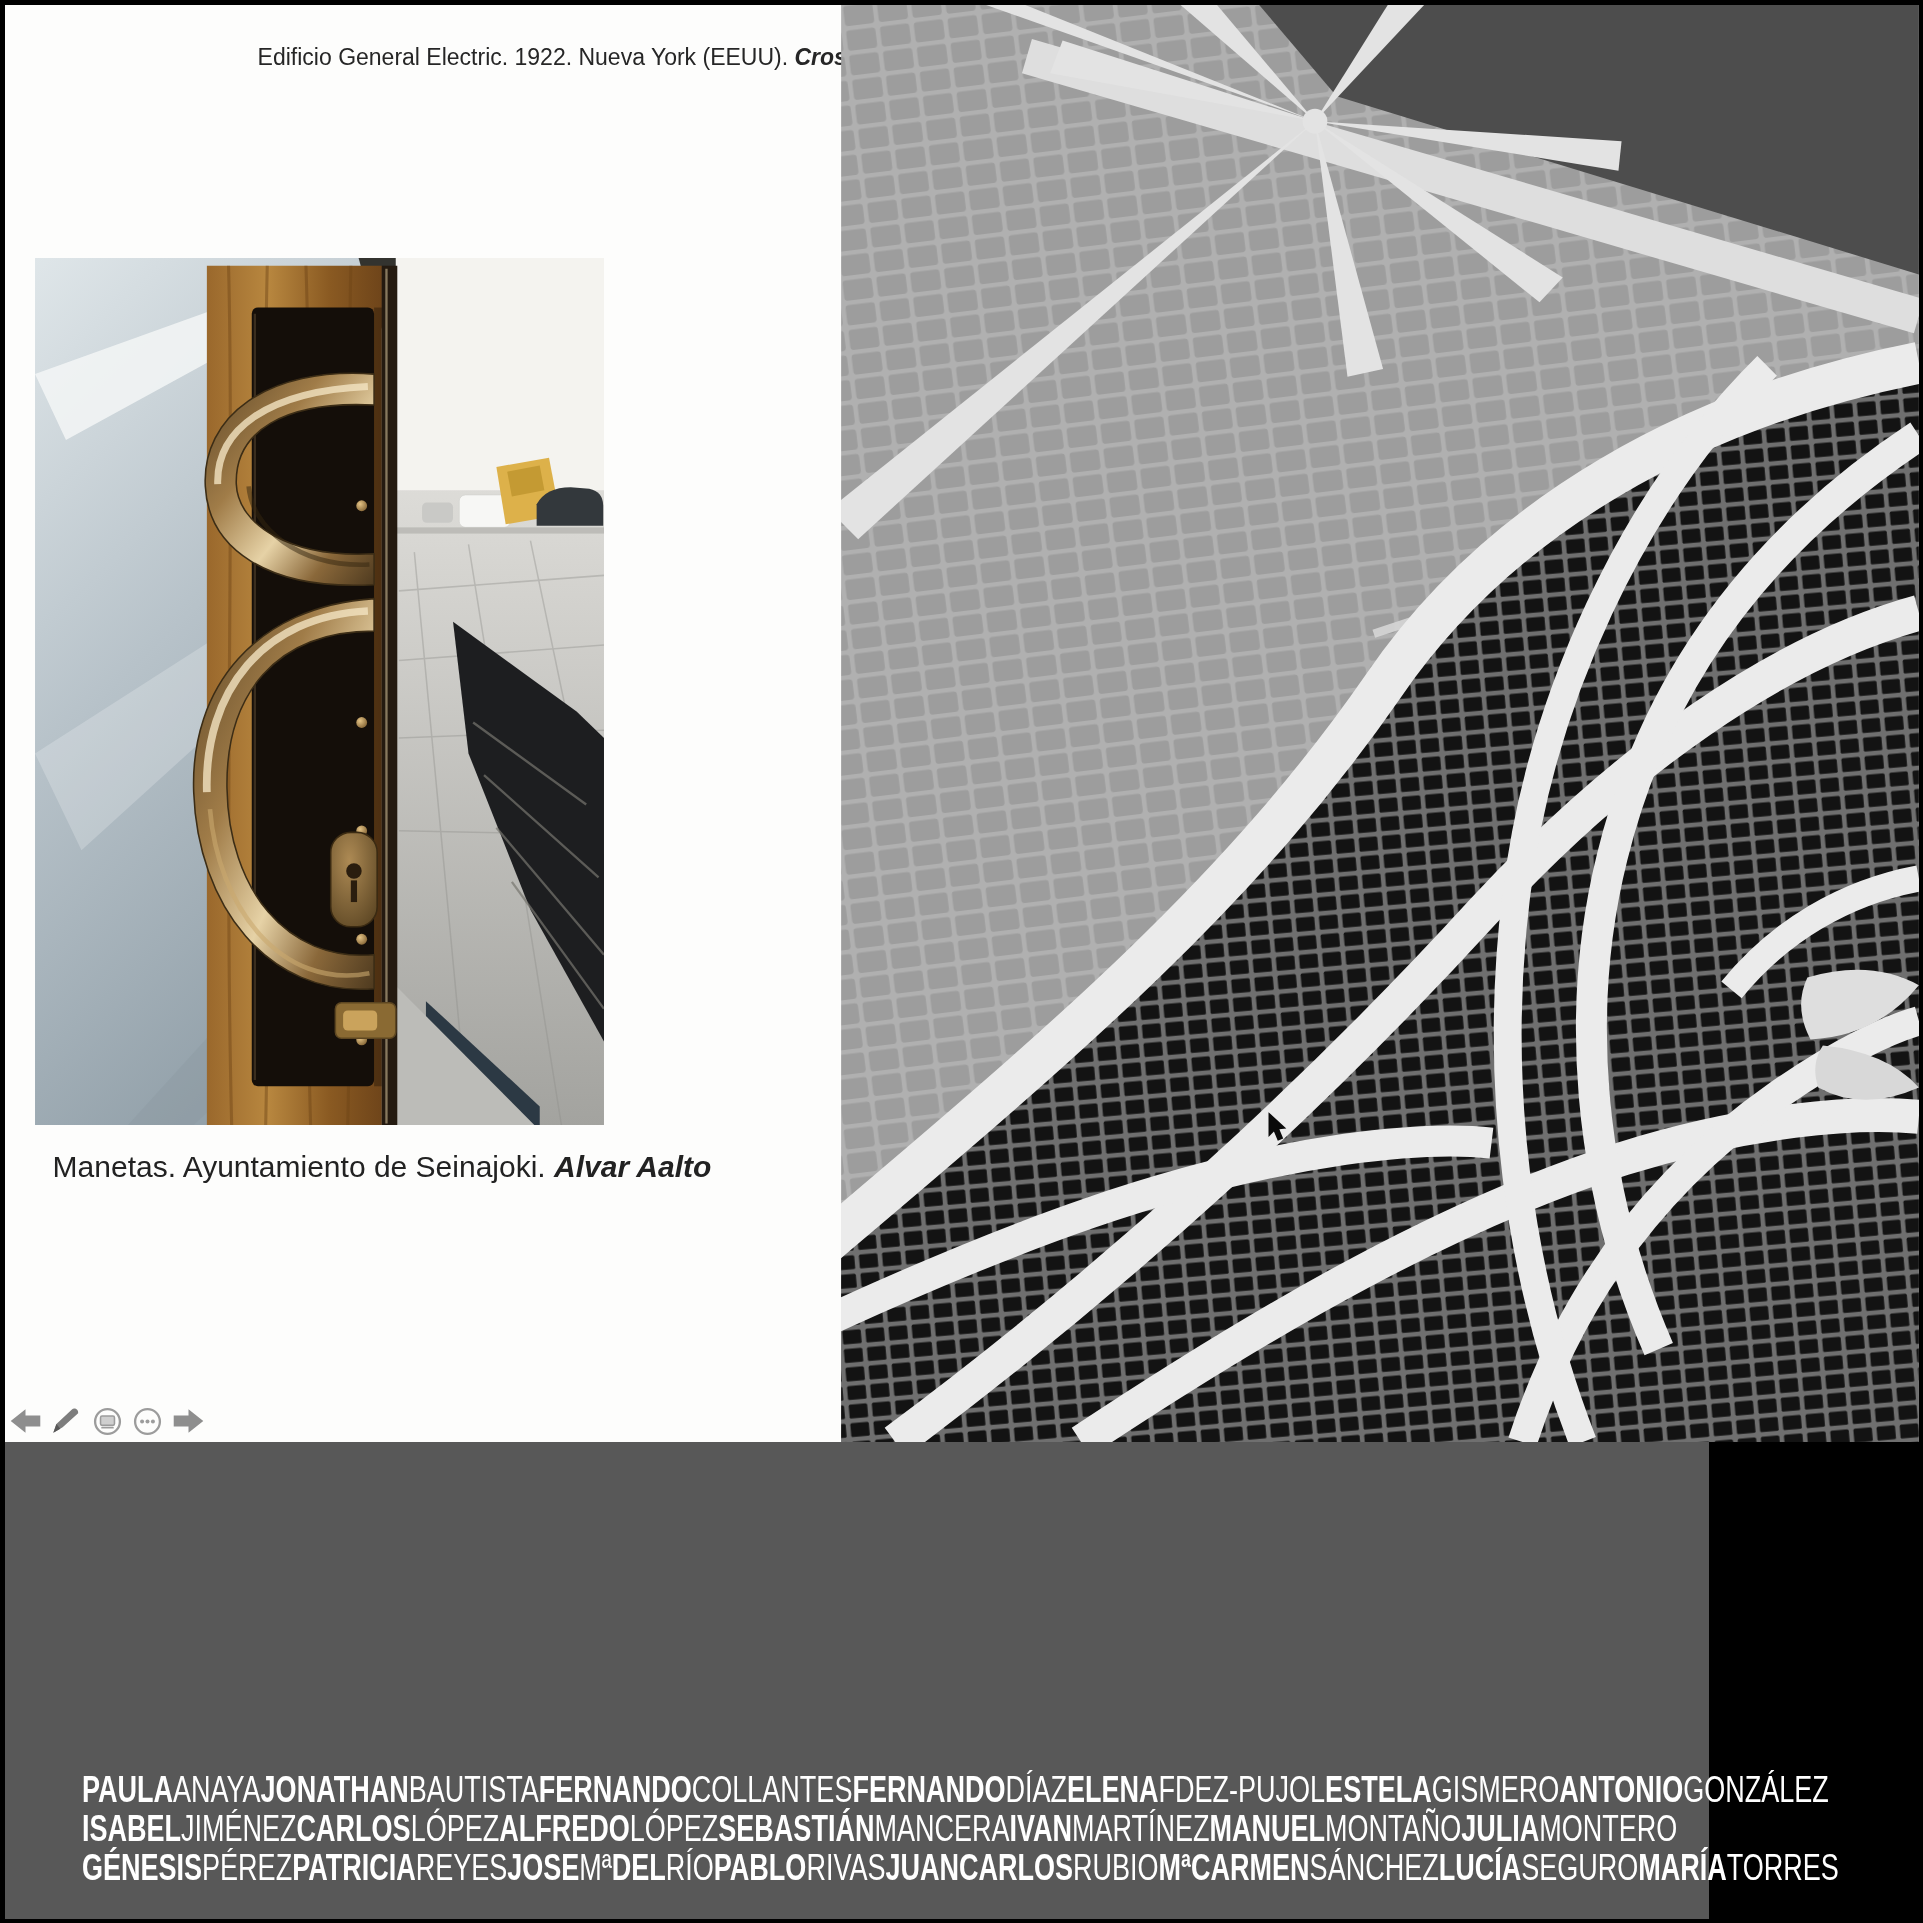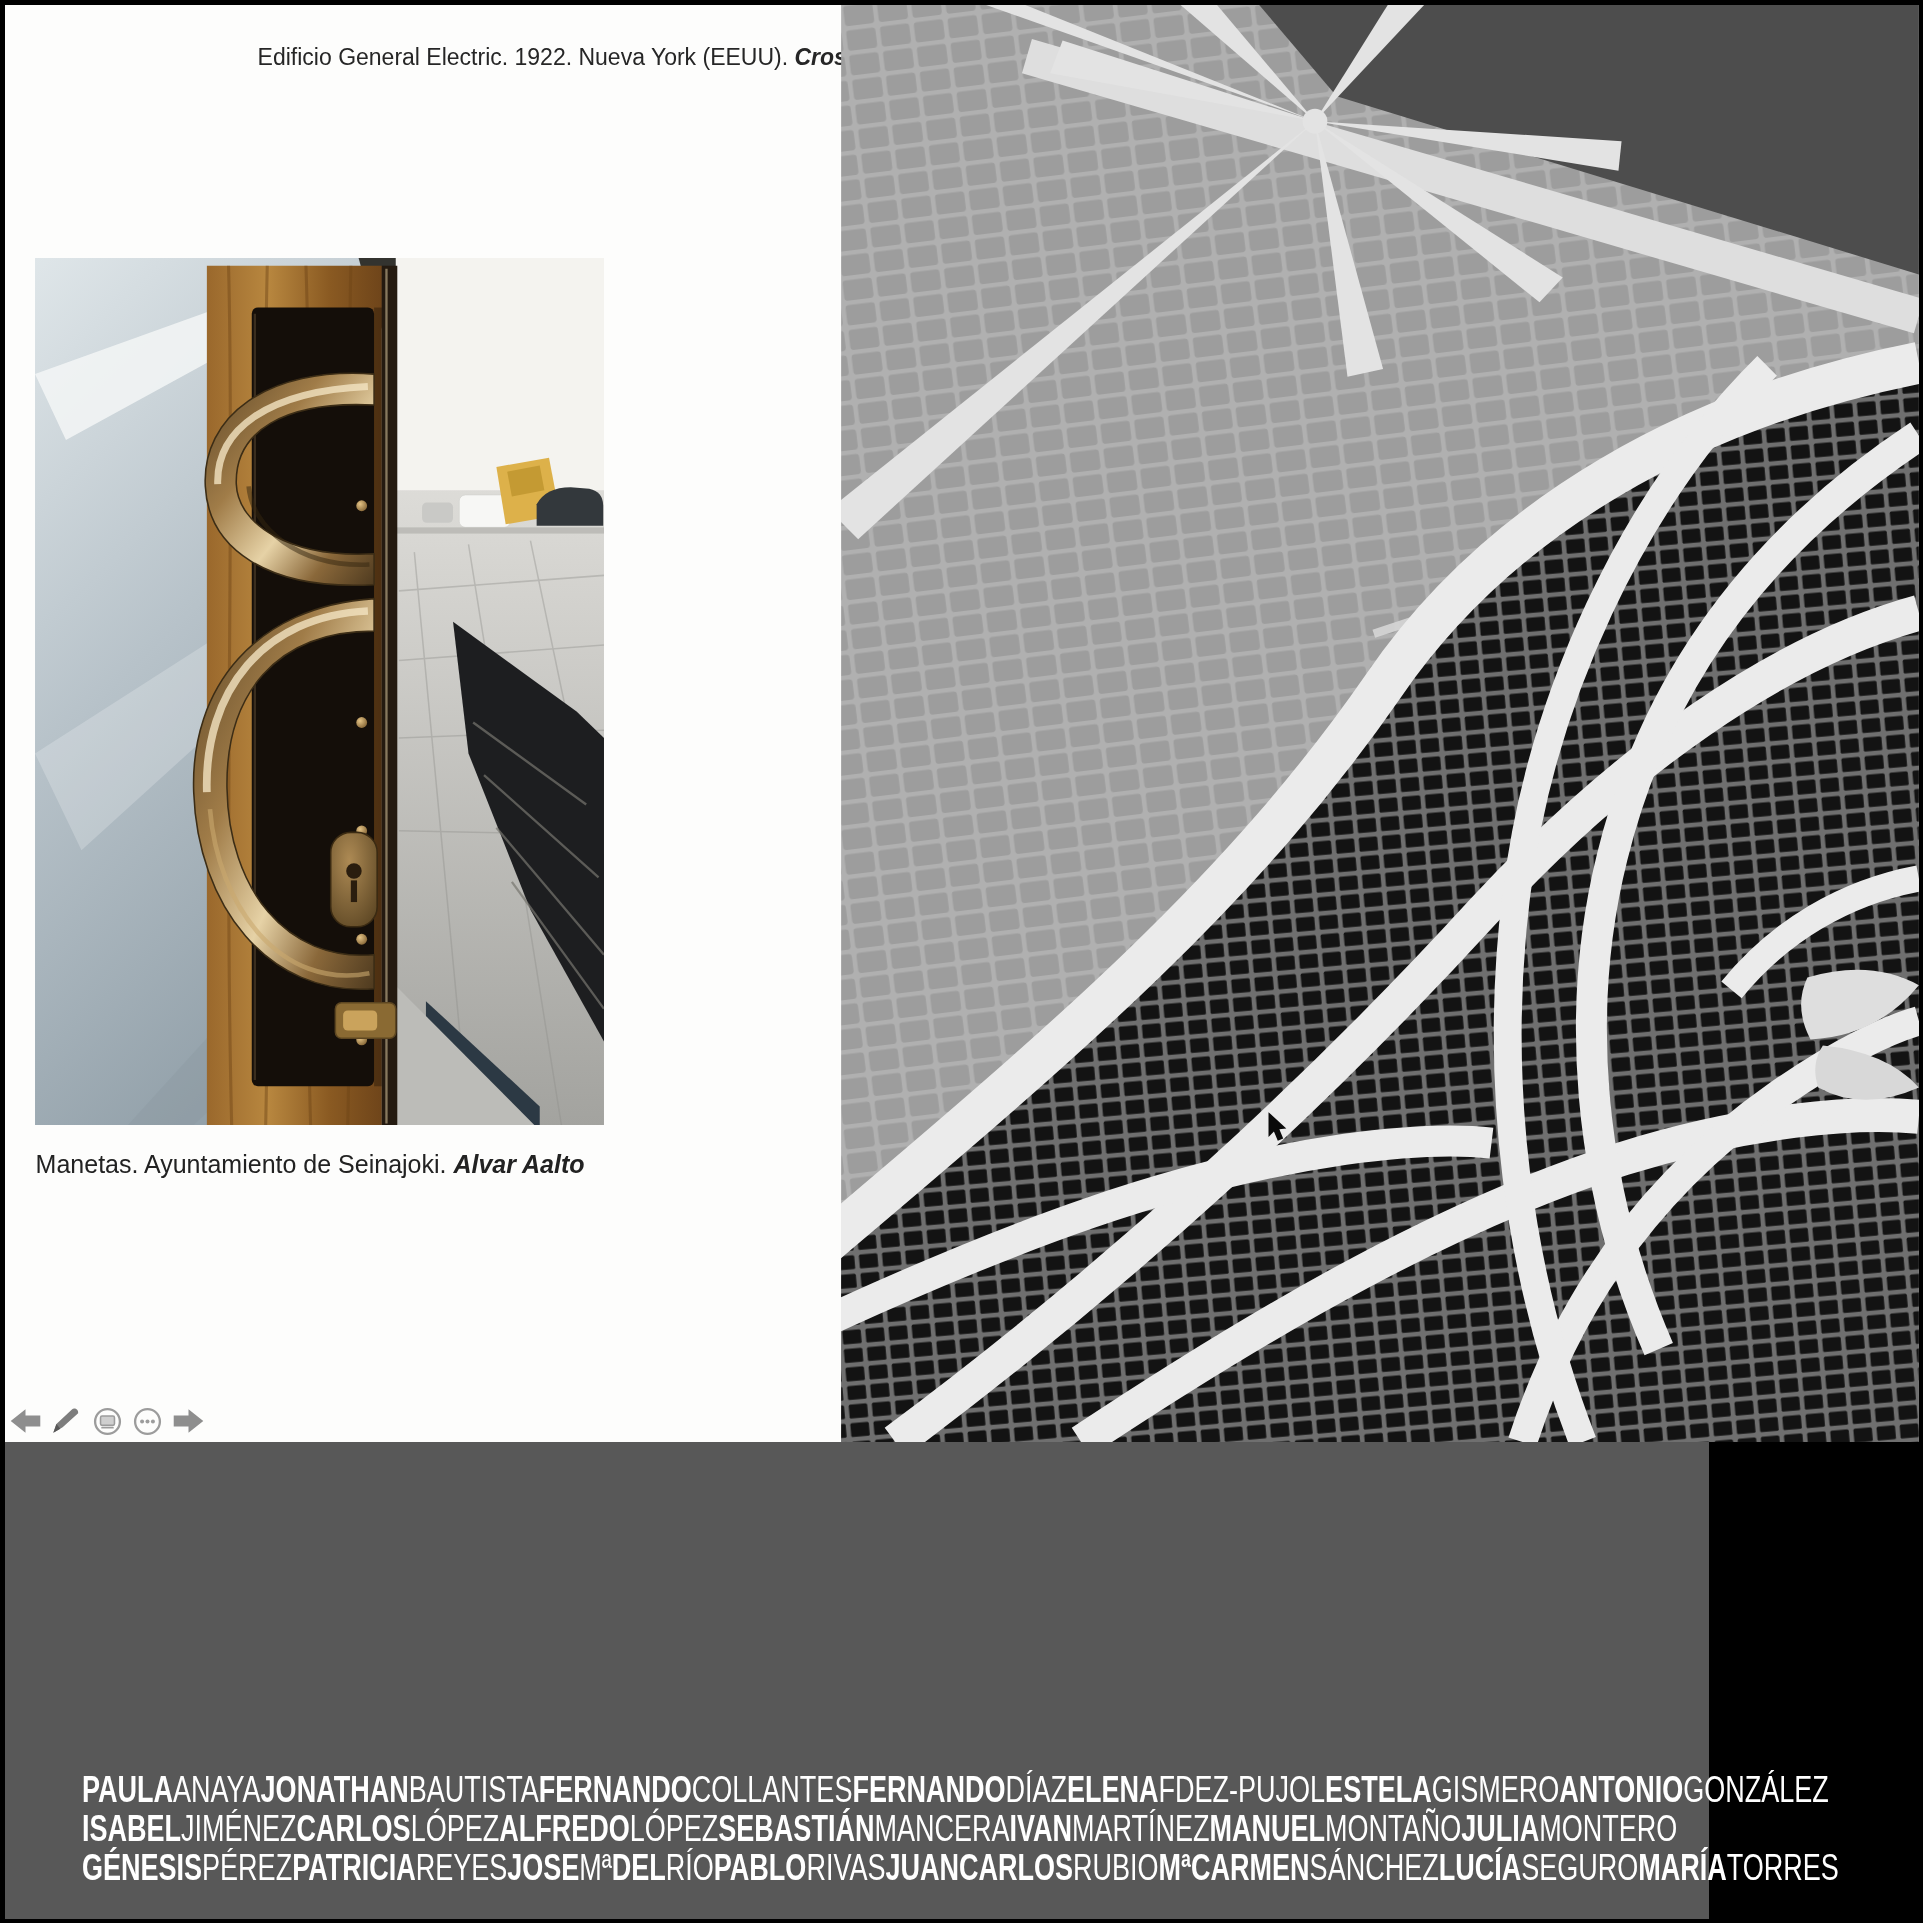--- a/index.html
+++ b/index.html
@@ -3,21 +3,21 @@
 <meta charset="utf-8">
 <style>
   html,body{margin:0;padding:0;background:#222;}
   #canvas{position:relative;width:1924px;height:1924px;background:#000;overflow:hidden;
           font-family:"Liberation Sans", sans-serif;}
   .slide{position:absolute;left:4.6px;top:4.6px;width:1914px;height:1437px;background:#fdfdfc;}
   .footer{position:absolute;left:4.6px;top:1442px;width:1704px;height:477px;}
 
   .caption-top{position:absolute;left:253px;top:39px;font-size:23px;color:#262626;white-space:nowrap;}
   .caption-top .it{font-style:italic;font-weight:600;}
-  .caption-door{position:absolute;left:31px;top:1145px;font-size:25px;color:#222;white-space:nowrap;}
+  .caption-door{position:absolute;left:48px;top:1145px;font-size:30px;color:#222;white-space:nowrap;}
   .caption-door .it{font-style:italic;font-weight:600;}
 
   .photo-door{position:absolute;left:30px;top:253px;width:569px;height:867px;}
   .photo-mosaic{position:absolute;left:836px;top:0px;width:1078px;height:1437px;}
   .photo-door svg,.photo-mosaic svg{display:block;}
 
   .toolbar{position:absolute;left:4.6px;top:1400px;display:flex;align-items:center;gap:9.3px;height:33px;}
   .toolbar .icon{display:block;}
 
   .names{position:absolute;left:77px;top:328px;color:#fff;}

